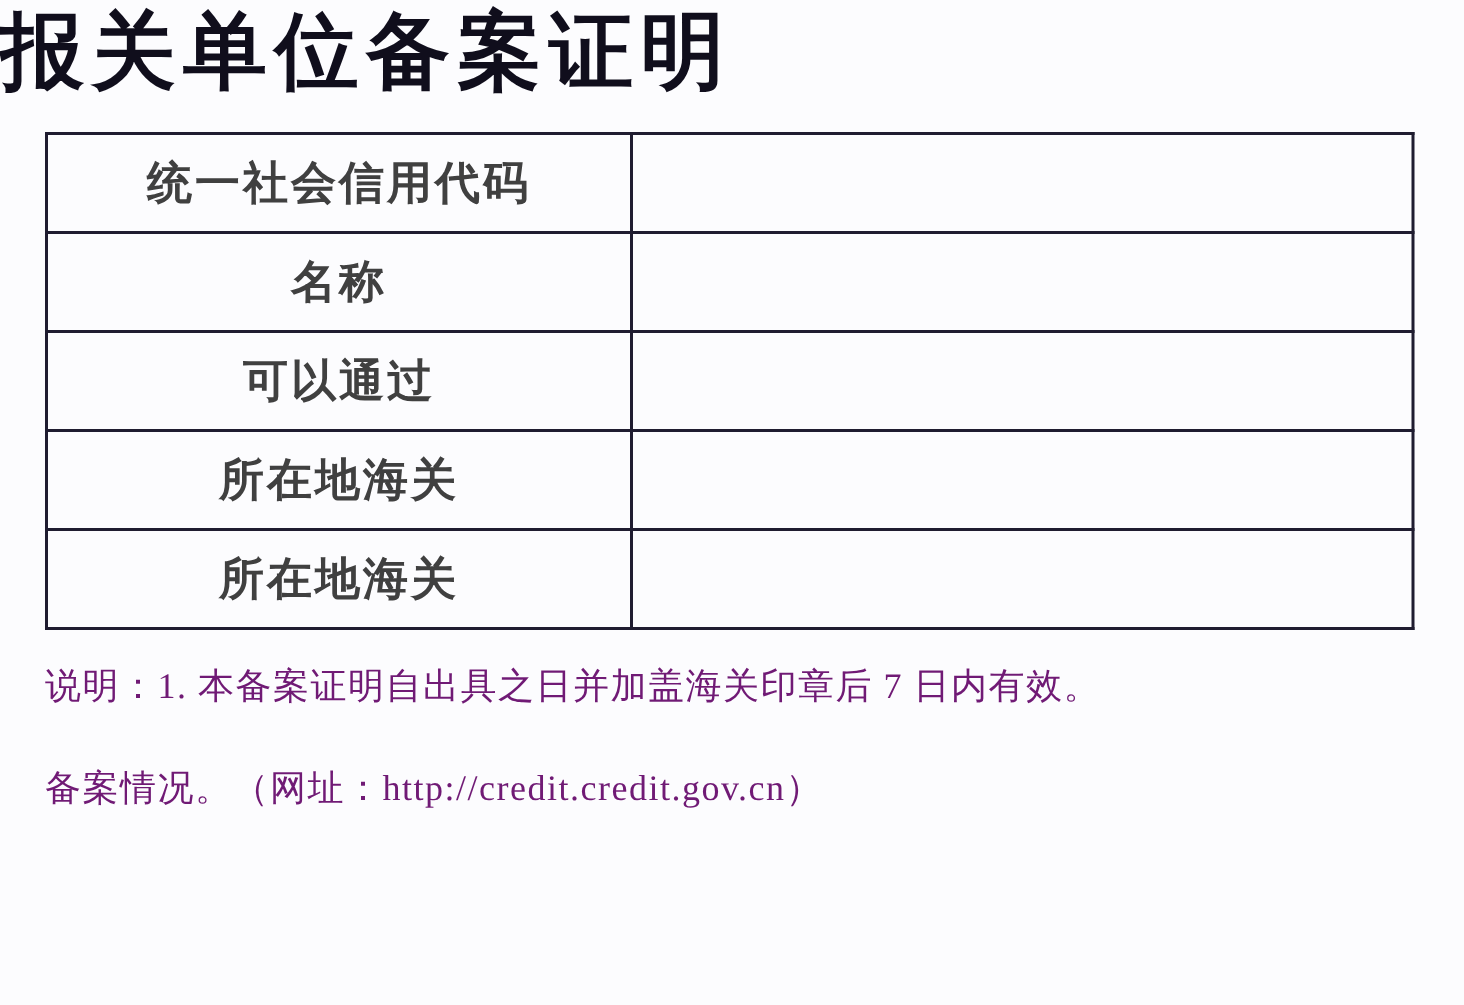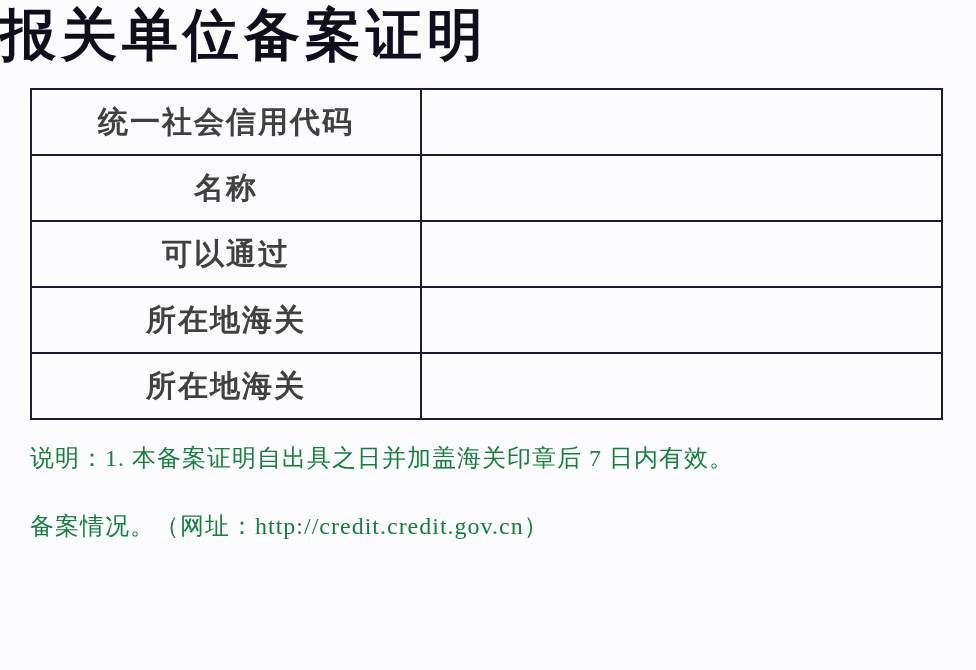--- a/index.html
+++ b/index.html
@@ -51,21 +51,21 @@
     letter-spacing: 2px;
     color: #404040;
   }
   .value-cell {
     width: 519px;
   }
   .notes {
     margin: 24px 0 0 30px;
     width: 930px;
     font-family: "Liberation Serif", "DejaVu Serif", serif;
-    color: #15803d;
+    color: #701a75;
     font-size: 24px;
     letter-spacing: 1px;
   }
   .notes p {
     margin: 0;
     white-space: pre-wrap;
     line-height: 28px;
   }
   .note-line2 {
     margin-top: 40px !important;

